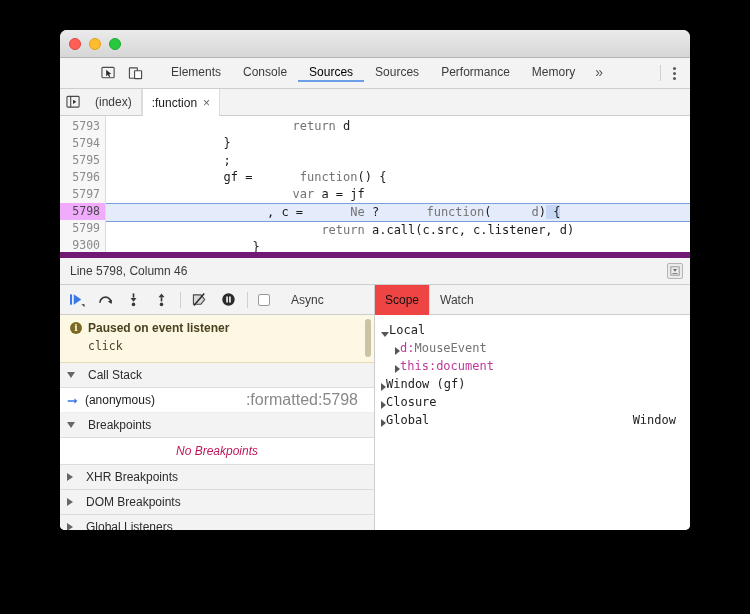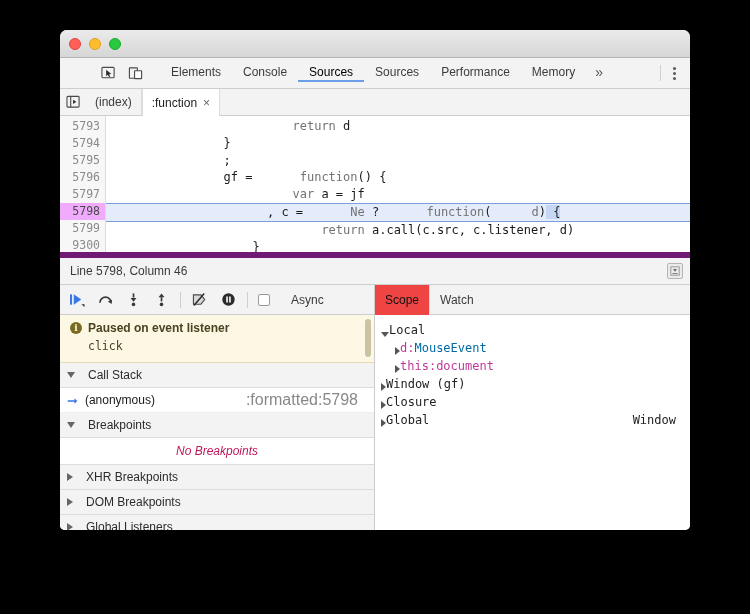--- a/index.html
+++ b/index.html
@@ -244,21 +244,21 @@
   .sc-row {
     display: flex; align-items: flex-end; gap: 0;
     height: 18px;
     font-family: "DejaVu Sans Mono", monospace;
     font-size: 12px; color: #222;
     padding-left: 2px;
   }
   .sc-row.ind { padding-left: 16px; }
   .sc-name { color: #222; }
   .sc-prop { color: #c0399b; }
-  .sc-val-plain { color: #0369a1; }
+  .sc-val-plain { color: #737373; }
   .sc-right { margin-left: auto; margin-right: 14px; color: #222; }
   .tri.down.sm { border-left: 4px solid transparent; border-right: 4px solid transparent; border-top: 5.5px solid #555; }
   .tri.right.sm { border-top: 4px solid transparent; border-bottom: 4px solid transparent; border-left: 5.5px solid #555; }
 </style>
 </head>
 <body>
 
 <div id="window">
 
   <div id="titlebar">

